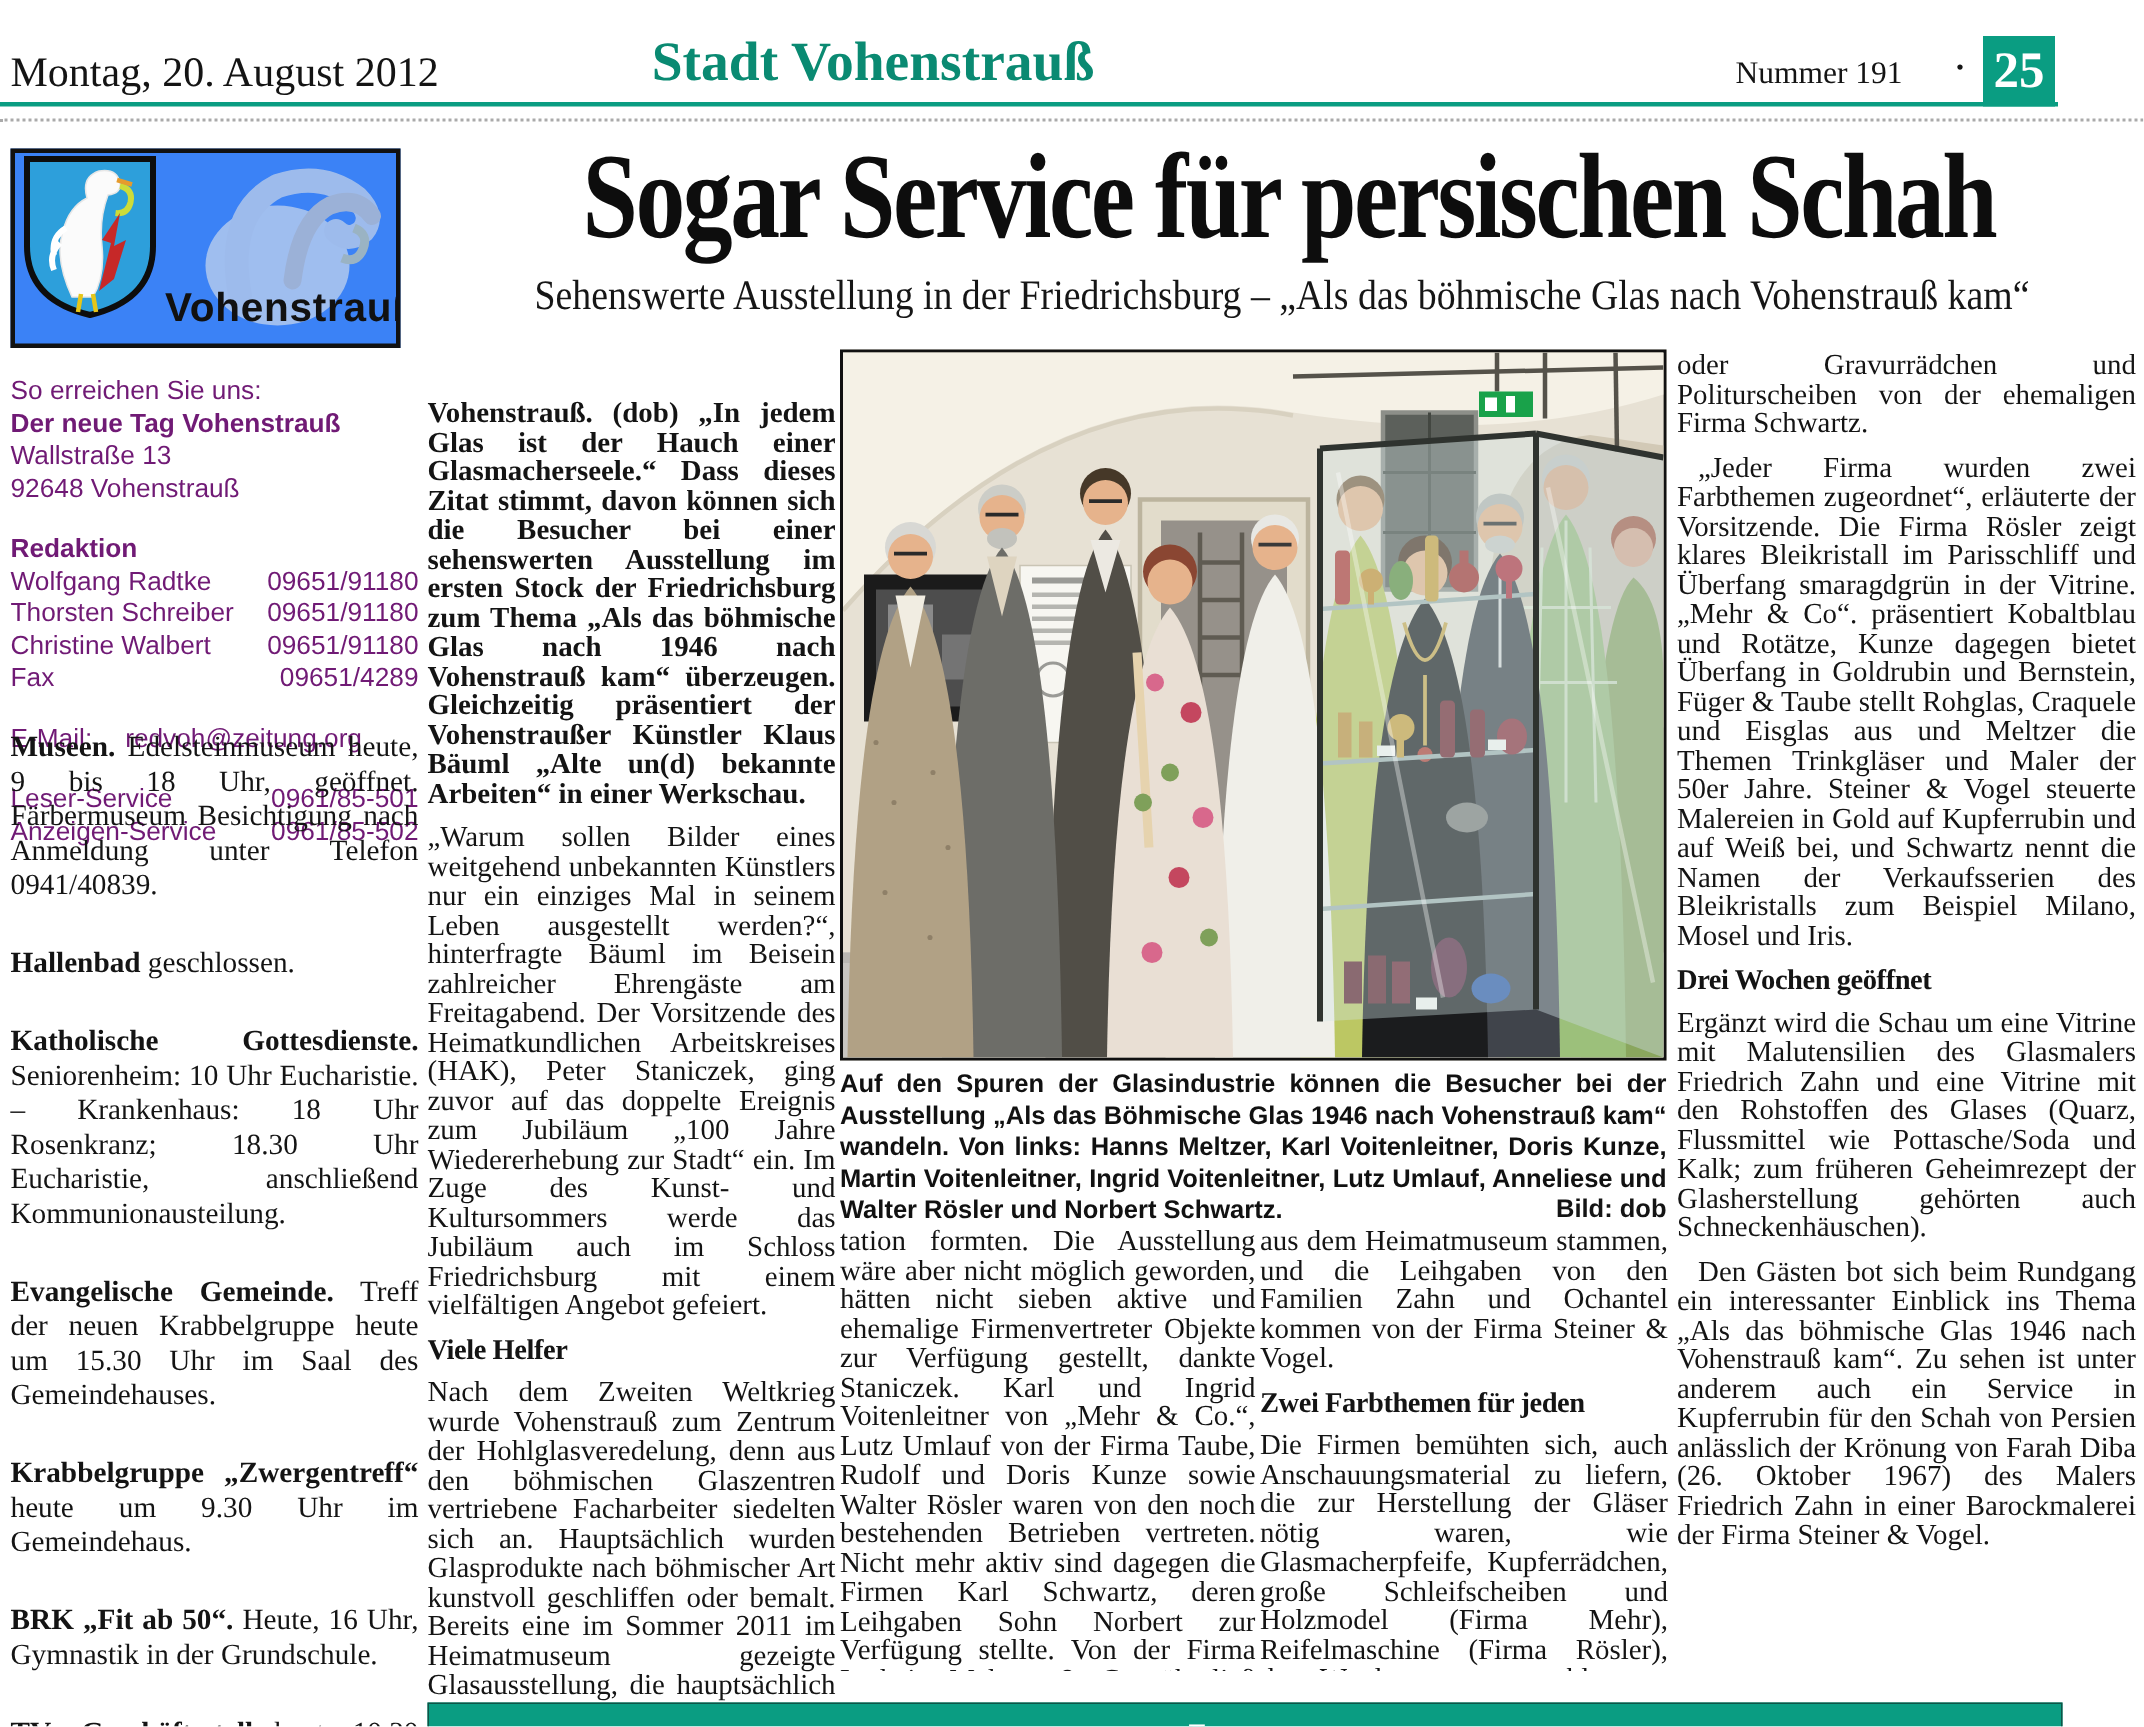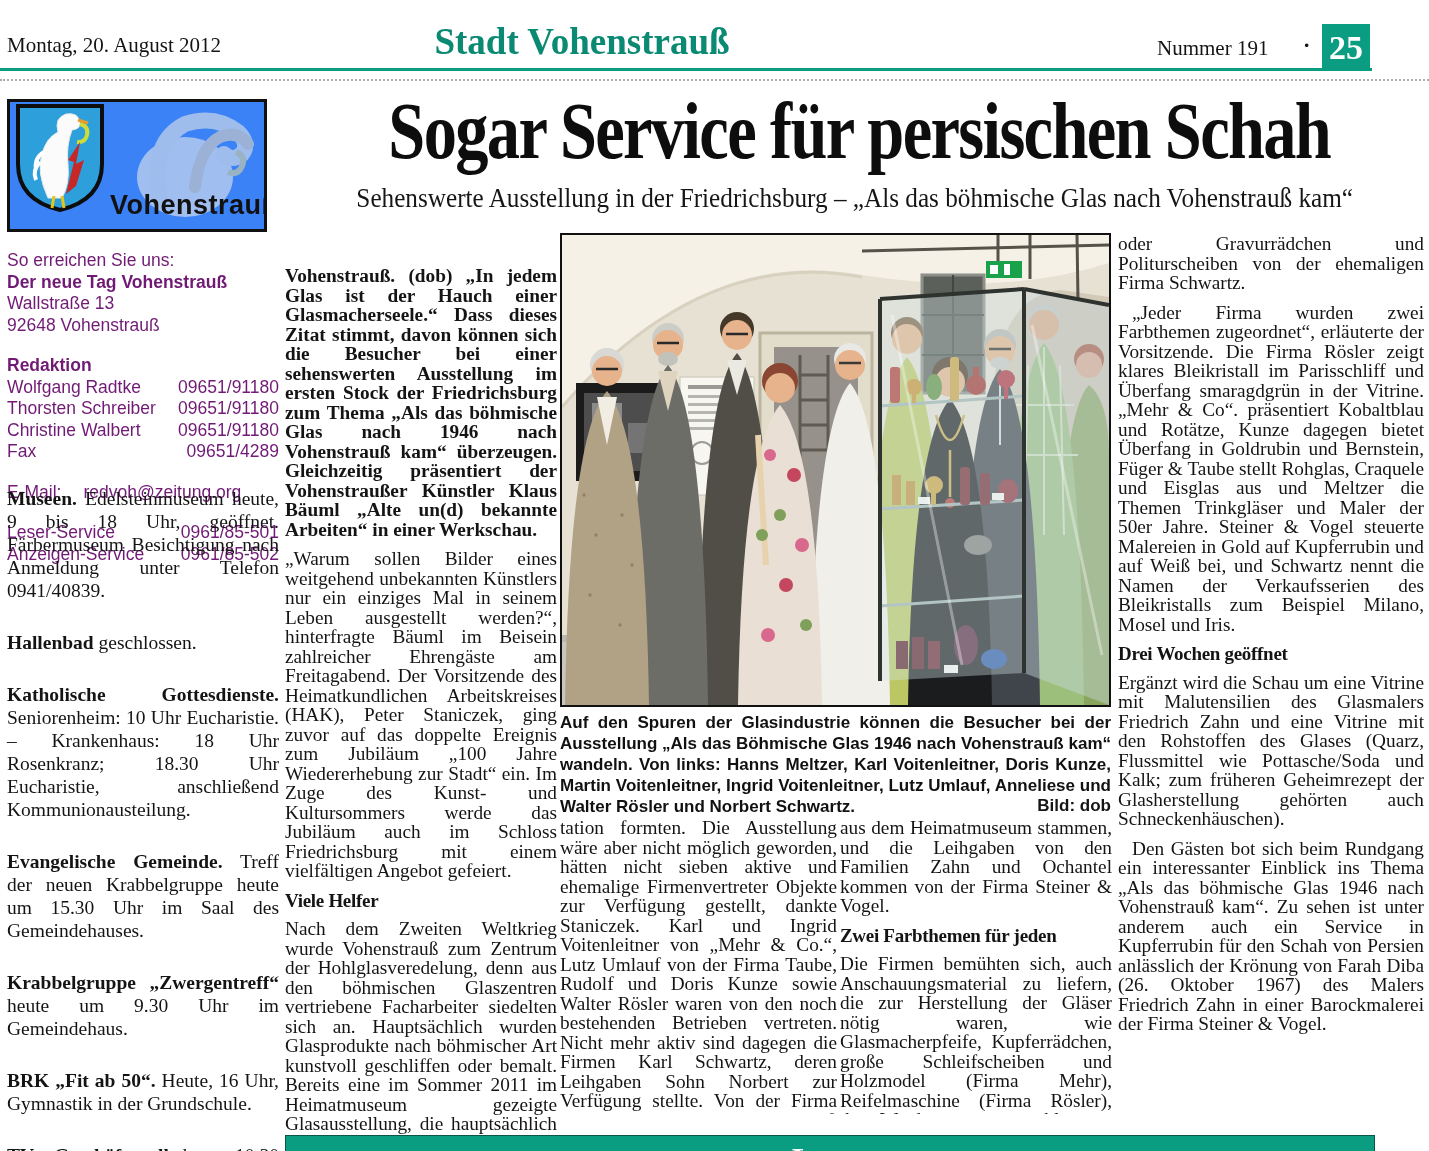--- a/index.html
+++ b/index.html
@@ -1,21 +1,21 @@
 <!DOCTYPE html>
 <html lang="de"><head>
 <meta charset="utf-8">
 <style>
   html,body{margin:0;padding:0;background:#fff;}
   *{box-sizing:border-box;}
   .page{position:relative;width:1429px;height:1151px;background:#ffffff;overflow:hidden;
         font-family:"Liberation Serif",serif;color:#141414;}
 
   
-  .hdr-date{position:absolute;left:7px;top:33px;font-size:21px;}
+  .hdr-date{position:absolute;left:7px;top:33px;font-size:28px;}
   .hdr-title{position:absolute;left:0;top:20px;width:1164px;text-align:center;
              font-size:37px;font-weight:bold;color:#0a8a72;}
   .hdr-issue{position:absolute;left:1157px;top:36px;font-size:21px;text-align:right;}
   .hdr-dot{position:absolute;left:1303px;top:32px;font-size:22px;font-weight:bold;}
   .hdr-pagebox{position:absolute;left:1322px;top:24px;width:48px;height:47px;background:#0a9d82;
                color:#fff;font-size:34px;font-weight:bold;display:flex;align-items:center;justify-content:center;}
   .hdr-rule{position:absolute;left:0;top:68px;width:1372px;height:3px;background:#0a9d82;}
   .hdr-dotline{position:absolute;left:0;top:79px;width:1429px;border-top:2px dotted #aaa;}
 
   

